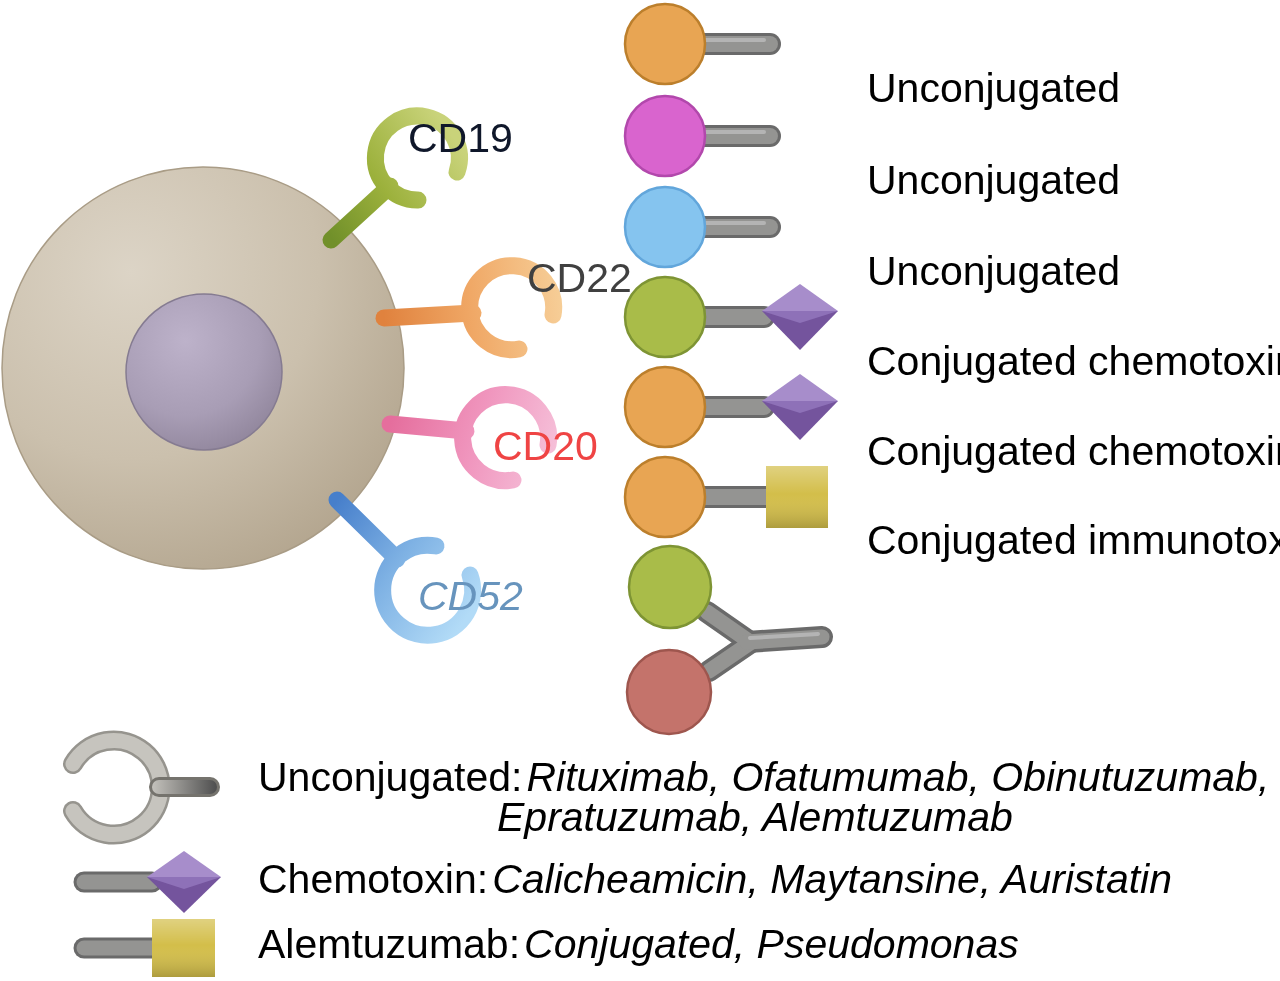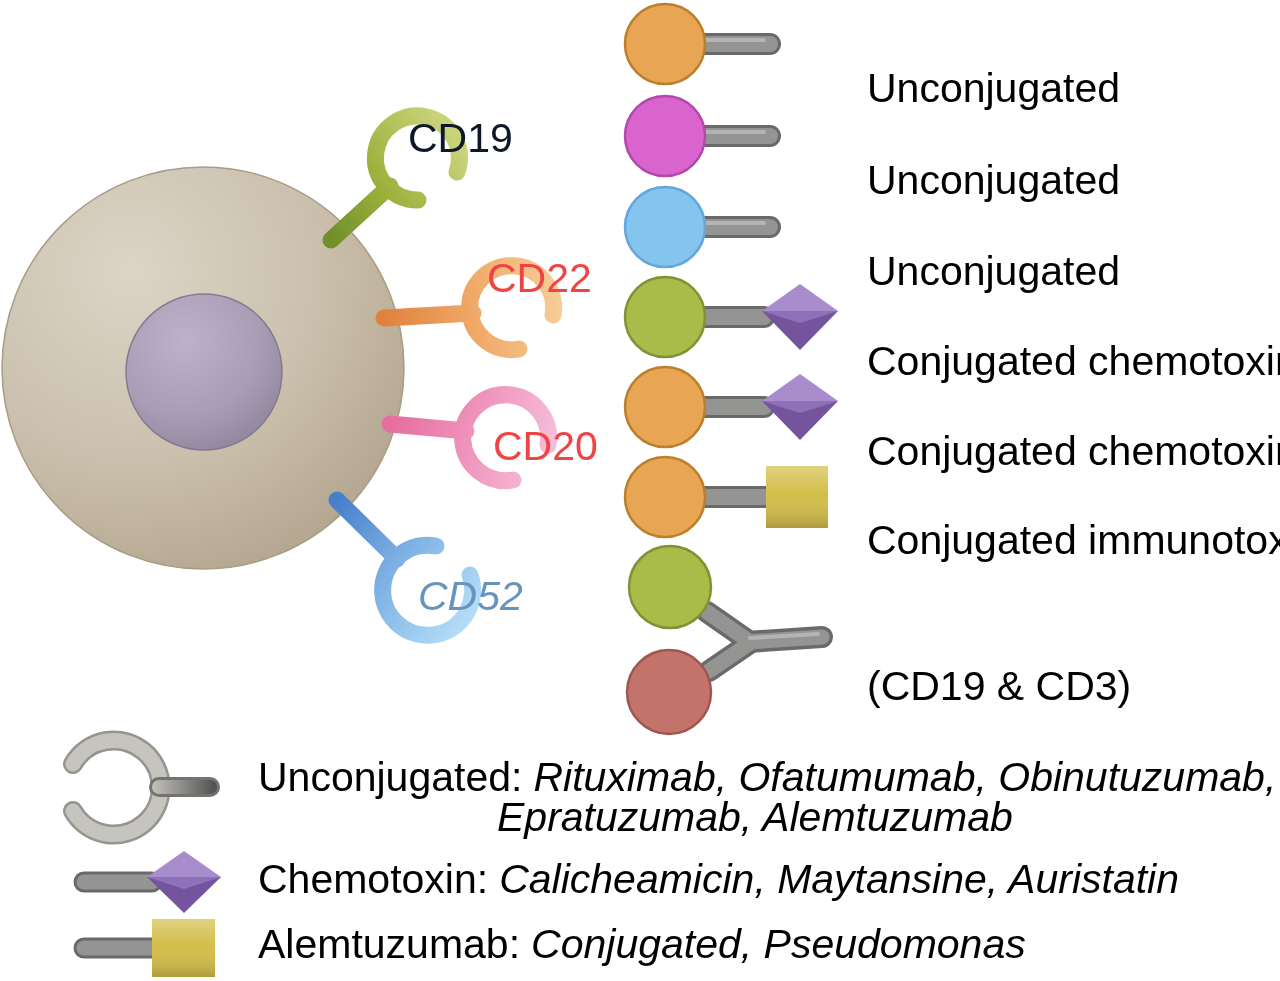--- a/index.html
+++ b/index.html
@@ -10,25 +10,25 @@
   }
   #art{position:absolute;left:0;top:0;}
   .lbl{
     position:absolute;white-space:nowrap;color:#000;
     font-size:41px;line-height:48px;letter-spacing:0;
   }
   .row-lbl{left:867px;margin-top:44px;}
   .bi-lbl{line-height:44px;}
   .cd{font-size:41px;line-height:44px;}
   .cd19{color:#0f172a;}
-  .cd22{color:#ef4444;}
+  .cd22{color:#404040;margin-left:40px;}
   .cd20{color:#ef4444;text-align:right;}
   .cd52{color:#6794BD;font-style:italic;}
   .leg{font-size:41px;line-height:44px;}
-  .leg .pre{font-style:normal;margin-right:11px;}
+  .leg .pre{font-style:normal;margin-right:4px;}
   .drugs{font-style:italic;}
 </style>
 </head>
 <body>
 
 <svg id="art" width="1280" height="981" viewBox="0 0 1280 981">
   <defs>
     <radialGradient id="cellGrad" cx="32%" cy="26%" r="85%">
       <stop offset="0%" stop-color="#DCD4C6"></stop>
       <stop offset="55%" stop-color="#CBC0AD"></stop>
@@ -192,21 +192,20 @@
 <div class="lbl cd cd20" style="left:493px;top:424px;">CD20</div>
 <div class="lbl cd cd52" style="left:418px;top:574px;">CD52</div>
 
 <div class="lbl row-lbl" style="top:20px;">Unconjugated</div>
 <div class="lbl row-lbl" style="top:112px;">Unconjugated</div>
 <div class="lbl row-lbl" style="top:203px;">Unconjugated</div>
 <div class="lbl row-lbl" style="top:293px;">Conjugated chemotoxin</div>
 <div class="lbl row-lbl" style="top:383px;">Conjugated chemotoxin</div>
 <div class="lbl row-lbl" style="top:472px;">Conjugated immunotoxin</div>
 <div class="lbl row-lbl bi-lbl" style="top:620px;">
-  <div>(CD19 &amp; CD3)</div>
 </div>
 
 <div class="lbl leg" style="left:258px;top:755px;">
   <span class="pre">Unconjugated:</span><span class="drugs">Rituximab, Ofatumumab, Obinutuzumab,</span>
 </div>
 <div class="lbl leg drugs" style="left:497px;top:795px;">Epratuzumab, Alemtuzumab</div>
 
 <div class="lbl leg" style="left:258px;top:857px;">
   <span class="pre">Chemotoxin:</span><span class="drugs">Calicheamicin, Maytansine, Auristatin</span>
 </div>

